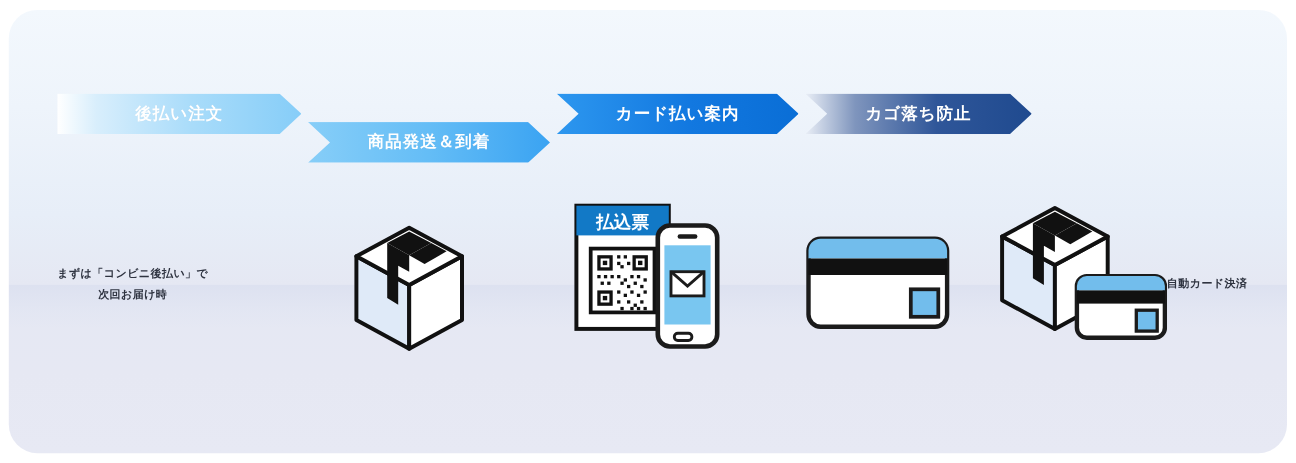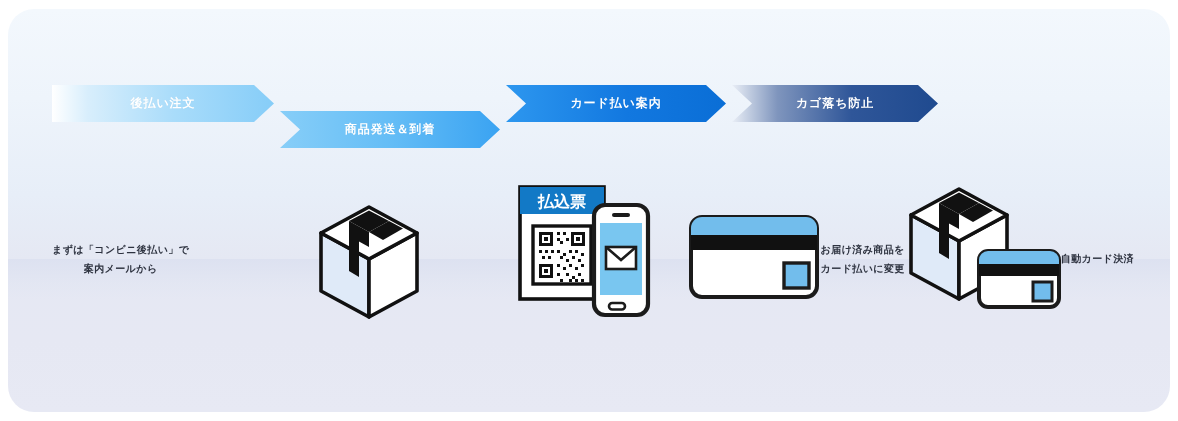--- a/index.html
+++ b/index.html
@@ -51,21 +51,21 @@
     display: flex;
   }
   .step {
     position: relative;
     height: 37px;
     display: flex;
     align-items: center;
     justify-content: center;
     color: #ffffff;
     font-weight: bold;
-    font-size: 12px;
+    font-size: 15px;
     letter-spacing: 0.9px;
     text-shadow: 0 0 1px rgba(0,0,0,0.06);
     box-sizing: border-box;
   }
   .step span { position: relative; z-index: 3; white-space: nowrap; }
 
   
   .step.s1 {
     width: 222px;
     background: linear-gradient(90deg, #ffffff 0%, #d8eefc 16%, #a9dcfa 55%, #86cdf8 100%);
@@ -150,21 +150,21 @@
     <div class="step s4">
       <span>カゴ落ち防止</span>
     </div>
   </div>
 
   <div class="cols">
 
     <div class="col">
       <div class="caption">
         <span class="ln">まずは「コンビニ後払い」で</span>
-        <span class="ln">案内メールから</span>
+        <span class="ln">次回お届け時</span>
       </div>
     </div>
 
     <div class="col">
       <div class="art">
         <svg width="116" height="126" viewBox="0 0 116 126">
 
           <polygon points="10,38 10,96 58,122 58,64" fill="#dfeaf8" stroke="#111111" stroke-width="3.6" stroke-linejoin="round"></polygon>
 
           <polygon points="58,64 58,122 106,96 106,38" fill="#ffffff" stroke="#111111" stroke-width="3.6" stroke-linejoin="round"></polygon>
@@ -246,24 +246,20 @@
 
     <div class="col">
       <div class="art">
         <svg width="134" height="98" viewBox="0 0 134 98" style="margin-bottom:18px">
           <rect x="4" y="12" width="126" height="80" rx="11" ry="11" fill="#ffffff" stroke="#1b1b1b" stroke-width="4"></rect>
           <path d="M4,30 L4,23 A11,11 0 0 1 15,12 L119,12 A11,11 0 0 1 130,23 L130,30 Z" fill="#72bdec"></path>
           <rect x="4" y="30" width="126" height="15" fill="#111111"></rect>
           <rect x="97" y="58" width="25" height="25" fill="#72bdec" stroke="#1b1b1b" stroke-width="3.4"></rect>
         </svg>
       </div>
-      <div class="caption">
-        <span class="ln">お届け済み商品を</span>
-        <span class="ln">カード払いに変更</span>
-      </div>
     </div>
 
     <div class="col">
       <div class="art">
         <svg width="156" height="142" viewBox="0 0 156 142">
 
           <polygon points="6,36 6,94 54,120 54,62" fill="#dfeaf8" stroke="#111111" stroke-width="3.6" stroke-linejoin="round"></polygon>
           <polygon points="54,62 54,120 102,94 102,36" fill="#ffffff" stroke="#111111" stroke-width="3.6" stroke-linejoin="round"></polygon>
           <polygon points="6,36 54,10 102,36 54,62" fill="#ffffff" stroke="#111111" stroke-width="3.6" stroke-linejoin="round"></polygon>
           <polygon points="34,24 54,13.5 74,24 54,35" fill="#111111"></polygon>

